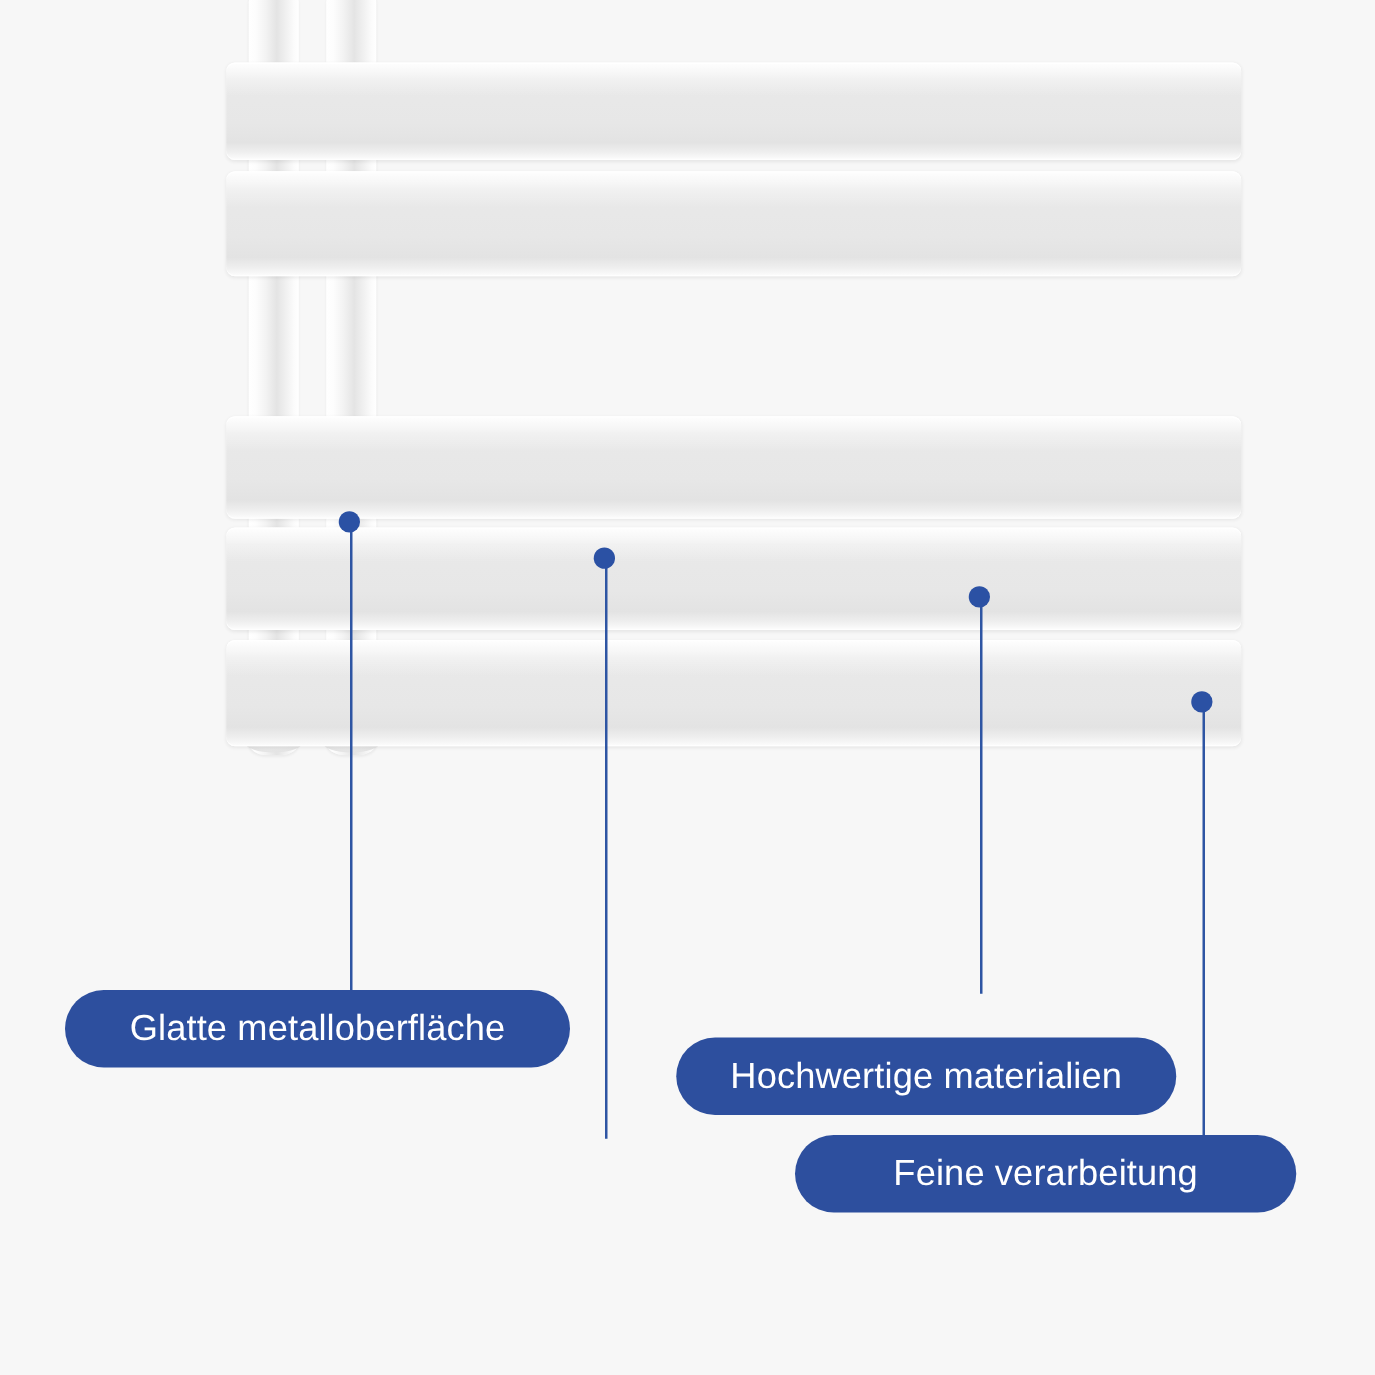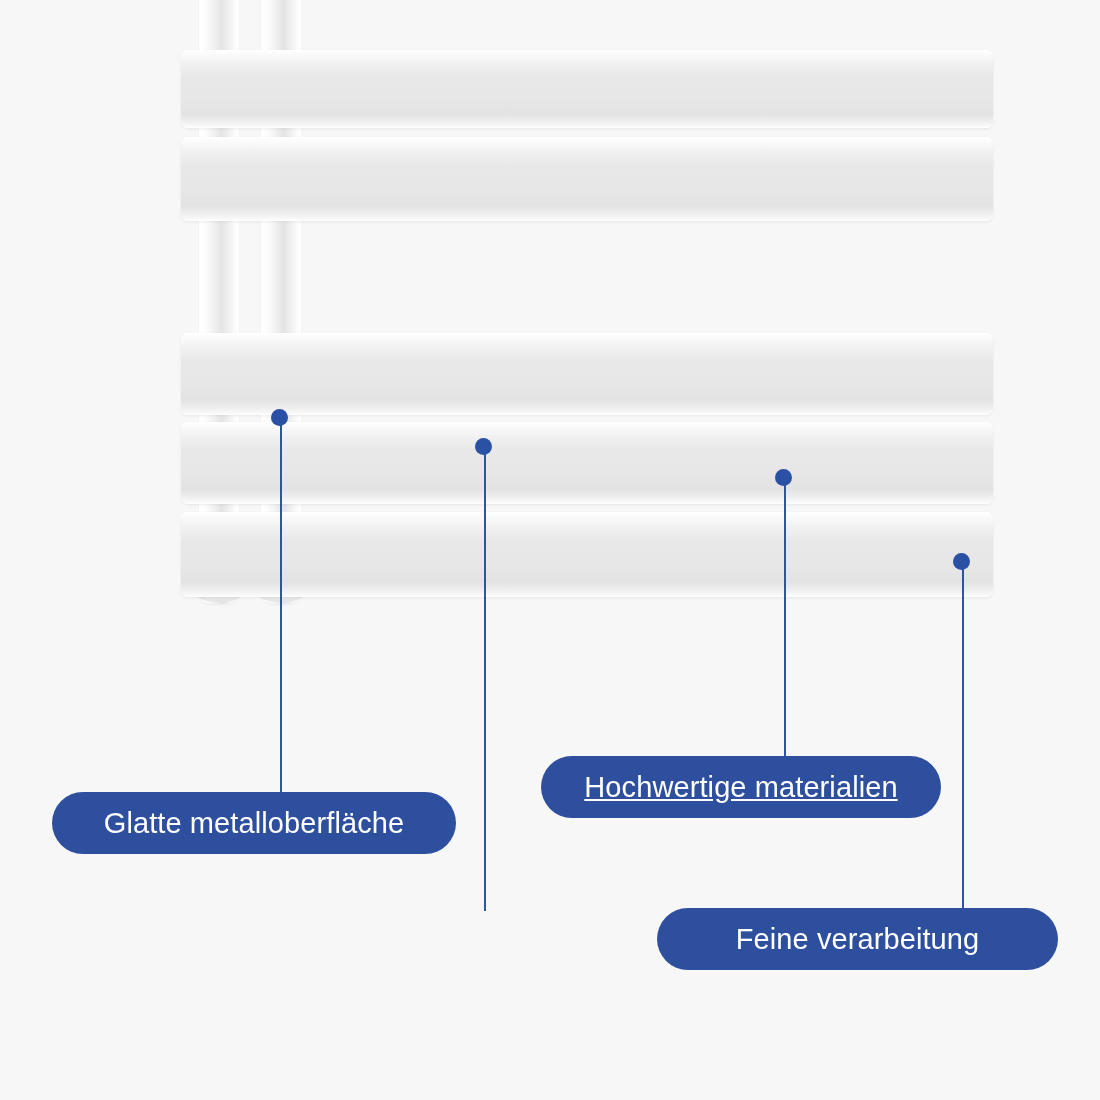--- a/index.html
+++ b/index.html
@@ -132,23 +132,23 @@
   <div class="lead-dot" style="left:271px; top:409px; z-index:7;"></div>
   <div class="pill" style="left:52px; top:792px; width:404px; z-index:8;">
     <span>Glatte metalloberfläche</span>
   </div>
 
   <div class="lead-line" style="left:484px; top:447px; height:464px; z-index:6;"></div>
   <div class="lead-dot" style="left:475px; top:438px; z-index:7;"></div>
 
   <div class="lead-line" style="left:784px; top:478px; height:317px; z-index:6;"></div>
   <div class="lead-dot" style="left:775px; top:469px; z-index:7;"></div>
-  <div class="pill" style="left:541px; top:756px; width:400px; z-index:8;text-decoration:underline;">
+  <div class="pill" style="left:541px; top:830px; width:400px; z-index:8;">
     <span>Hochwertige materialien</span>
   </div>
 
   <div class="lead-line" style="left:962px; top:562px; height:349px; z-index:6;"></div>
   <div class="lead-dot" style="left:953px; top:553px; z-index:7;"></div>
-  <div class="pill" style="left:657px; top:908px; width:401px; z-index:8;text-align:center;">
+  <div class="pill" style="left:636px; top:908px; width:401px; z-index:8;text-align:center;">
     <span>Feine verarbeitung</span>
   </div>
 
 </div>
 
 </body></html>

